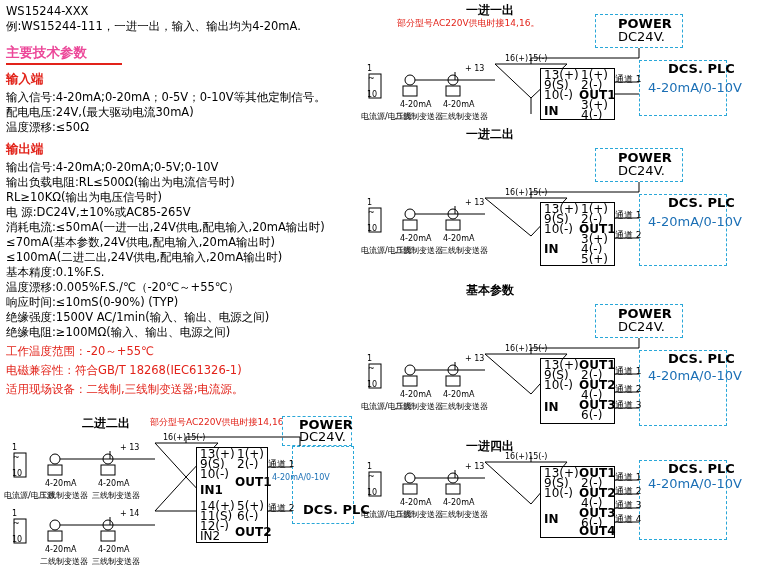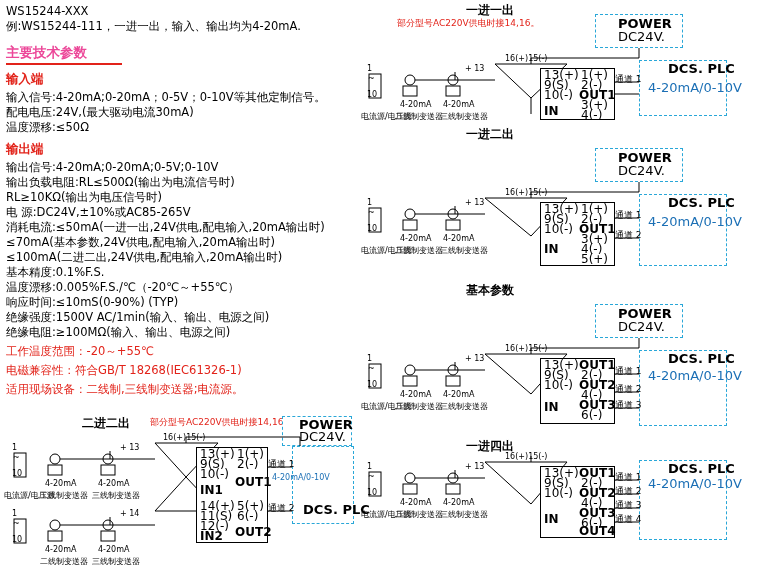--- a/index.html
+++ b/index.html
@@ -352,21 +352,21 @@
   <div class="lbl" style="left:92px;top:142px;">三线制变送器</div>
 
   <div class="box" style="left:196px;top:32px;width:72px;height:96px;">
     <div class="tiny" style="position:absolute;left:3px;top:2px;">13(+)</div>
     <div class="tiny" style="position:absolute;left:3px;top:12px;">9(S)</div>
     <div class="tiny" style="position:absolute;left:3px;top:22px;">10(-)</div>
     <div class="tiny" style="position:absolute;left:3px;top:38px;font-weight:bold;">IN1</div>
     <div class="tiny" style="position:absolute;left:3px;top:54px;">14(+)</div>
     <div class="tiny" style="position:absolute;left:3px;top:64px;">11(S)</div>
     <div class="tiny" style="position:absolute;left:3px;top:74px;">12(-)</div>
-    <div class="tiny" style="position:absolute;left:3px;top:84px;font-weight:bold;">IN2</div>
+    <div class="tiny" style="position:absolute;left:3px;top:84px;font-weight:normal;">IN2</div>
     <div class="tiny" style="position:absolute;left:40px;top:2px;">1(+)</div>
     <div class="tiny" style="position:absolute;left:40px;top:12px;">2(-)</div>
     <div class="tiny" style="position:absolute;left:38px;top:30px;font-weight:bold;">OUT1</div>
     <div class="tiny" style="position:absolute;left:40px;top:54px;">5(+)</div>
     <div class="tiny" style="position:absolute;left:40px;top:64px;">6(-)</div>
     <div class="tiny" style="position:absolute;left:38px;top:80px;font-weight:bold;">OUT2</div>
   </div>
 
   <div class="dash" style="left:292px;top:31px;width:62px;height:78px;">
     <div class="tiny9" style="position:absolute;left:10px;top:58px;font-weight:bold;">DCS. PLC</div>

